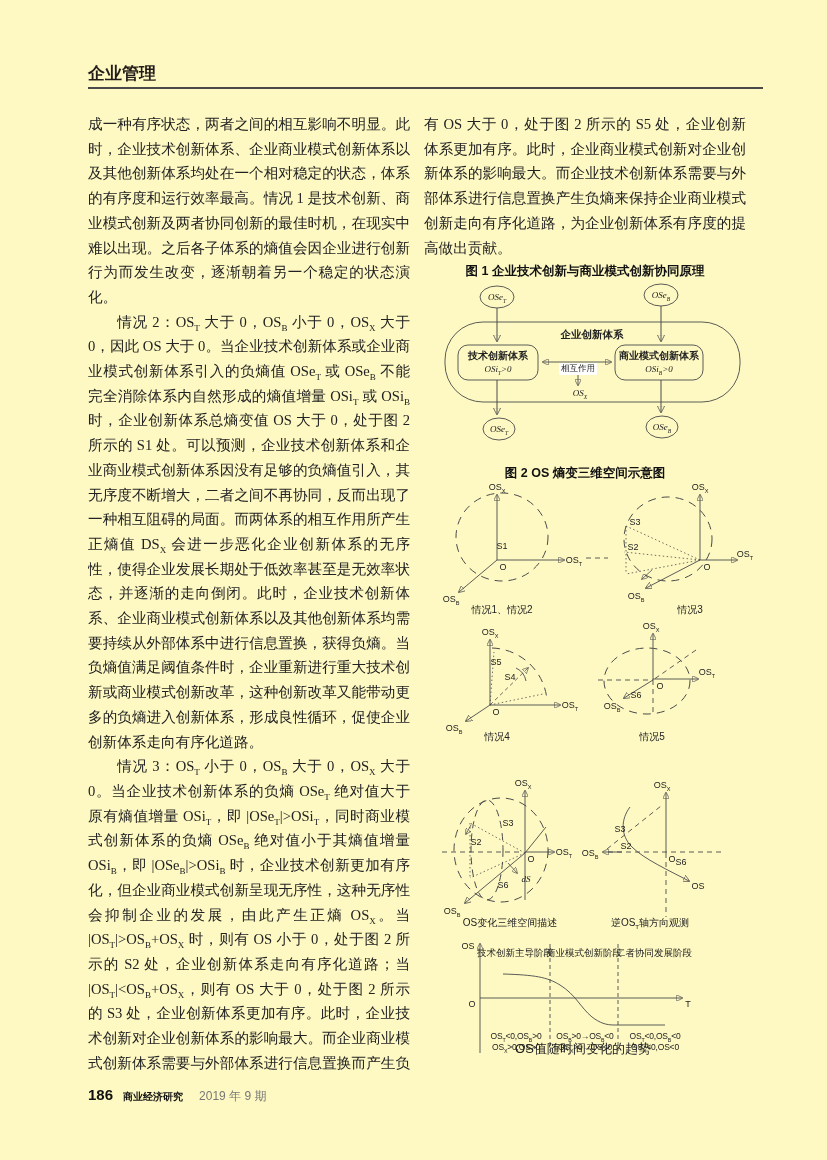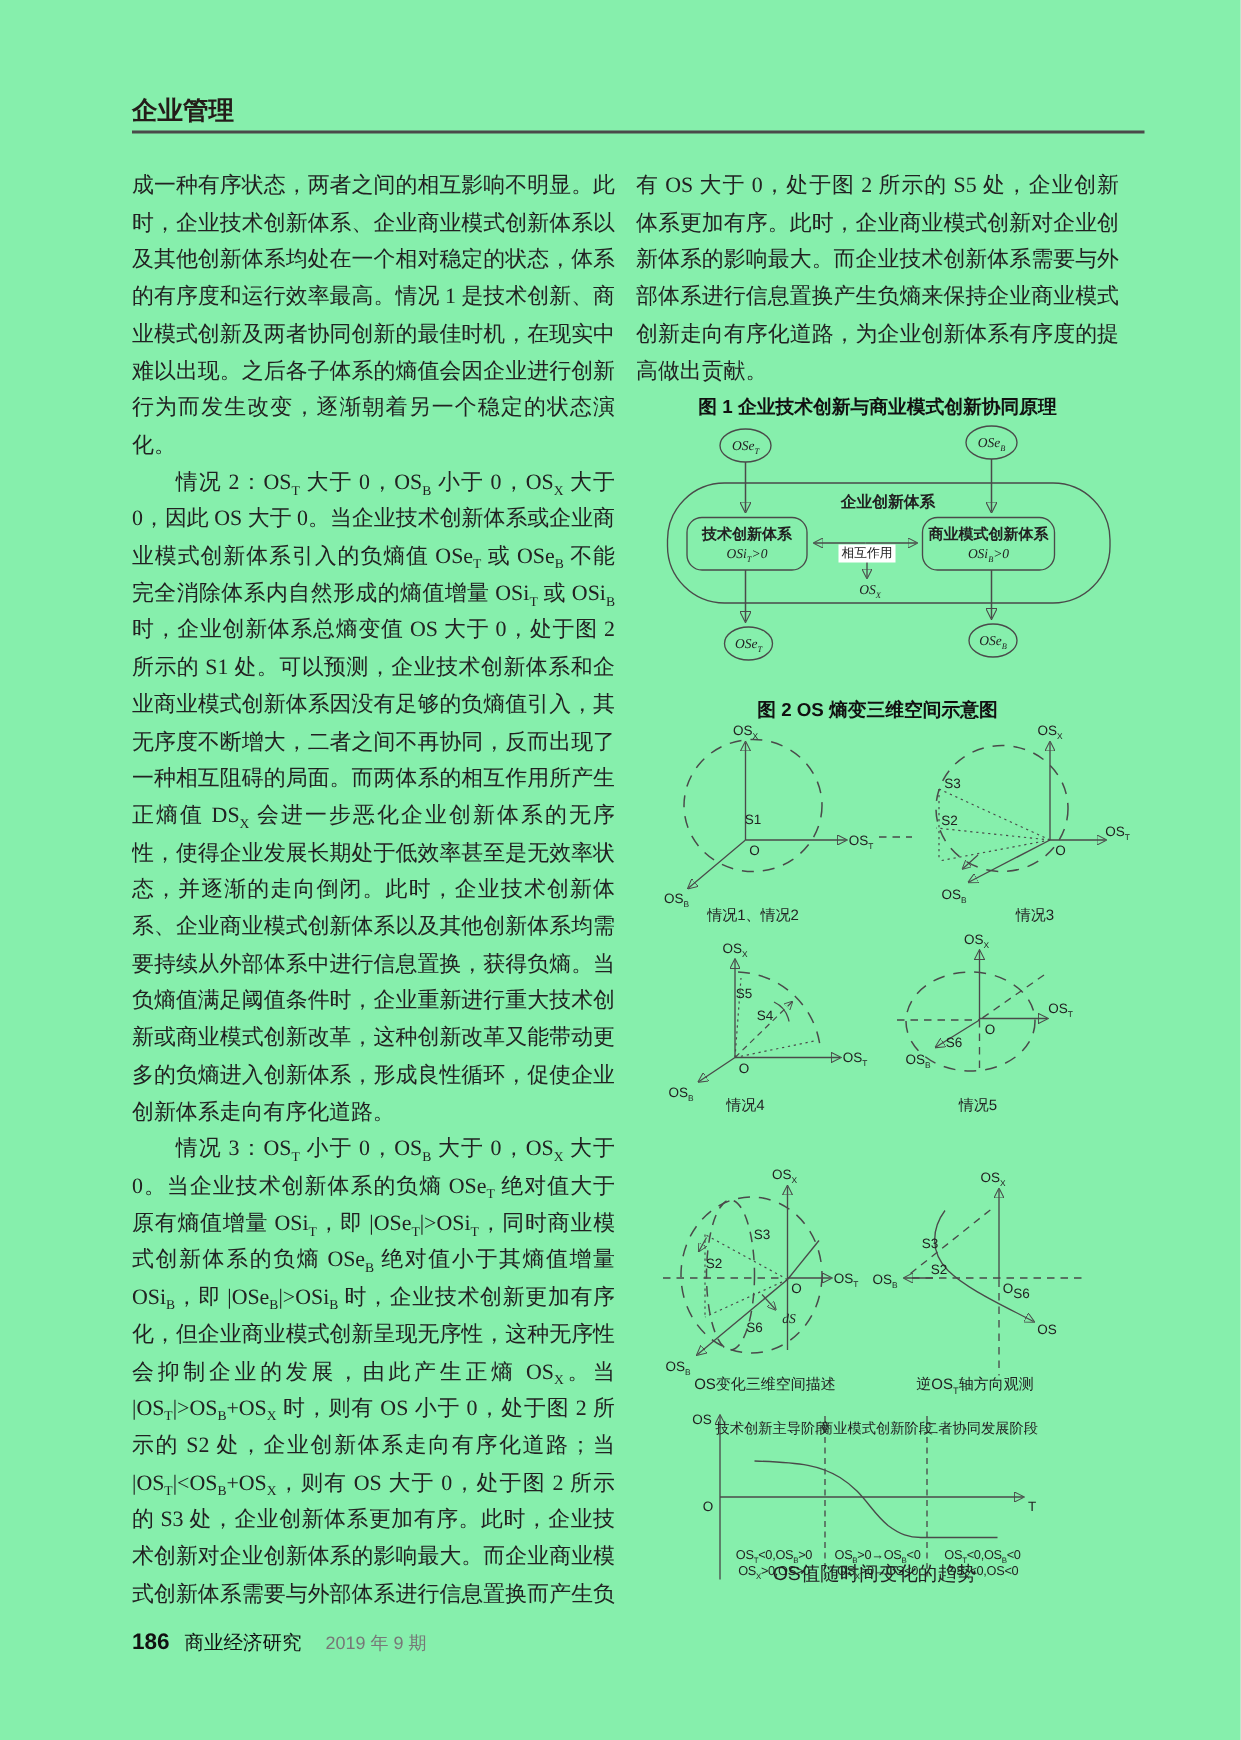--- a/index.html
+++ b/index.html
@@ -1,16 +1,16 @@
 <!DOCTYPE html>
 <html><head>
 <meta charset="utf-8">
 <style>
   html,body { margin:0; padding:0; background:#e8e8e8; }
-  .page { position:relative; width:827px; height:1160px; background:#86efac; margin:0 auto;
+  .page { position:relative; width:827px; height:1160px; background:#fef9c3; margin:0 auto;
           font-family:"Liberation Serif", serif; color:#1b1b1b; overflow:hidden; }
   .abs { position:absolute; }
 
   
   .section-title { font-family:"Liberation Sans", sans-serif; font-weight:bold; font-size:17px; color:#241c19; }
   .header-rule { height:2px; background:#4a4a4a; }
 
   
   .col { font-size:14.6px; line-height:24.7px; text-align:justify; color:#222; overflow:hidden; }
   .col p { margin:0; }
@@ -25,21 +25,21 @@
             white-space:nowrap; transform:translate(-50%,-50%); }
   .it { font-style:italic; font-family:"Liberation Serif", serif; }
   .boxlab { font-weight:bold; font-size:10.5px; }
   .smallcap { font-weight:normal; font-size:10px; font-family:"Liberation Sans", sans-serif; }
   .phase { font-size:9.5px; }
   .cond { font-size:8.5px; letter-spacing:-0.2px; }
 
   
   .footer { display:flex; align-items:baseline; font-family:"Liberation Sans", sans-serif; }
   .footer .pnum { font-weight:bold; font-size:15px; color:#111; }
-  .footer .journal { font-weight:normal; font-size:13px; margin-left:10px; color:#111; }
+  .footer .journal { font-weight:bold; font-size:10px; margin-left:10px; color:#111; }
   .footer .issue { font-size:12px; margin-left:16px; color:#777; }
 
   svg line, svg path, svg rect, svg ellipse, svg circle { stroke:#4a4a4a; fill:none; }
 </style>
 </head>
 <body>
 
 <div class="page">
 
   <svg width="0" height="0" style="position:absolute">

